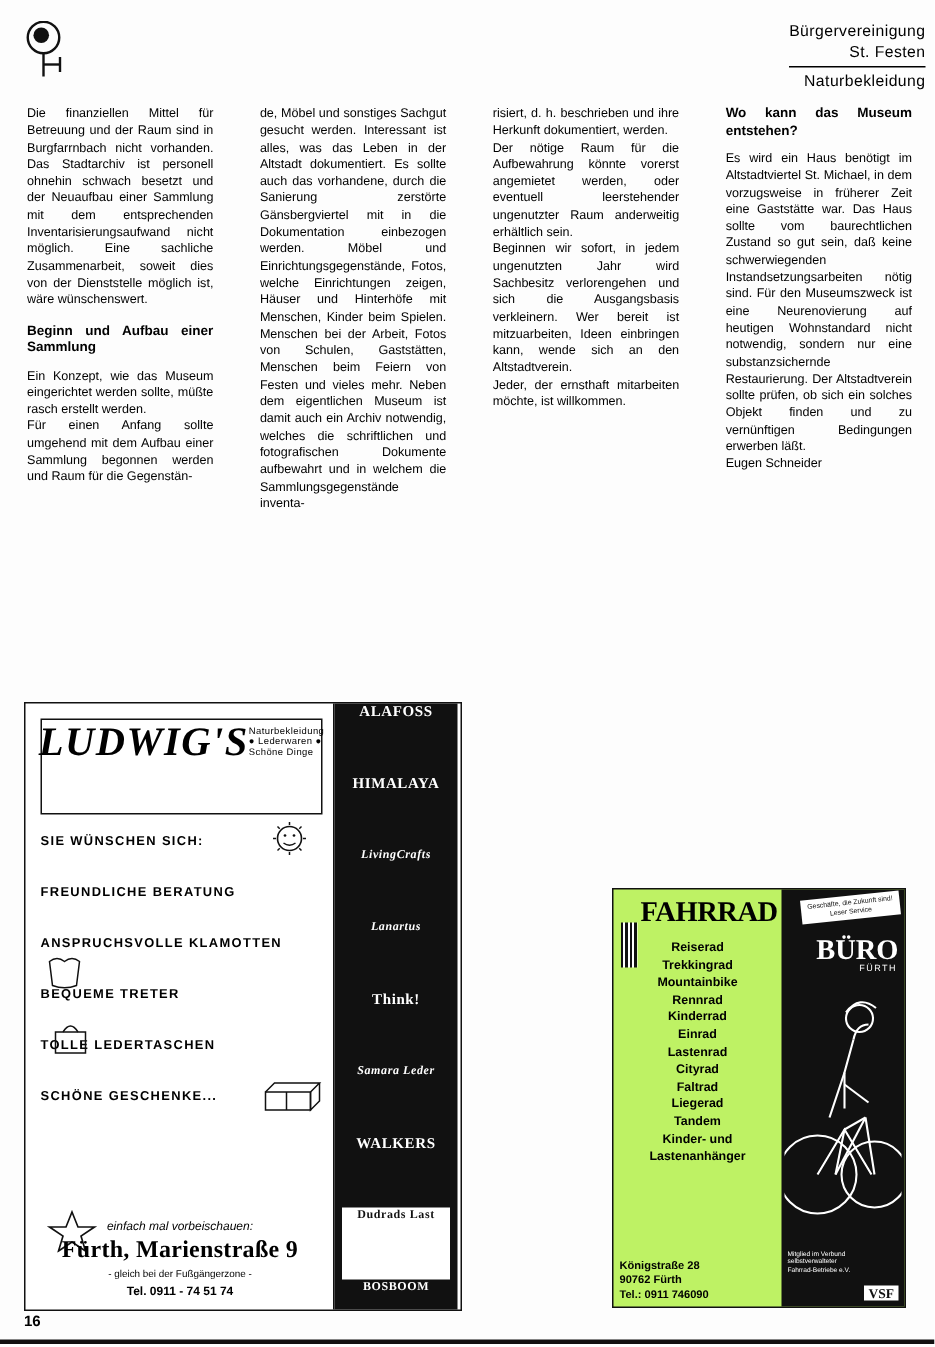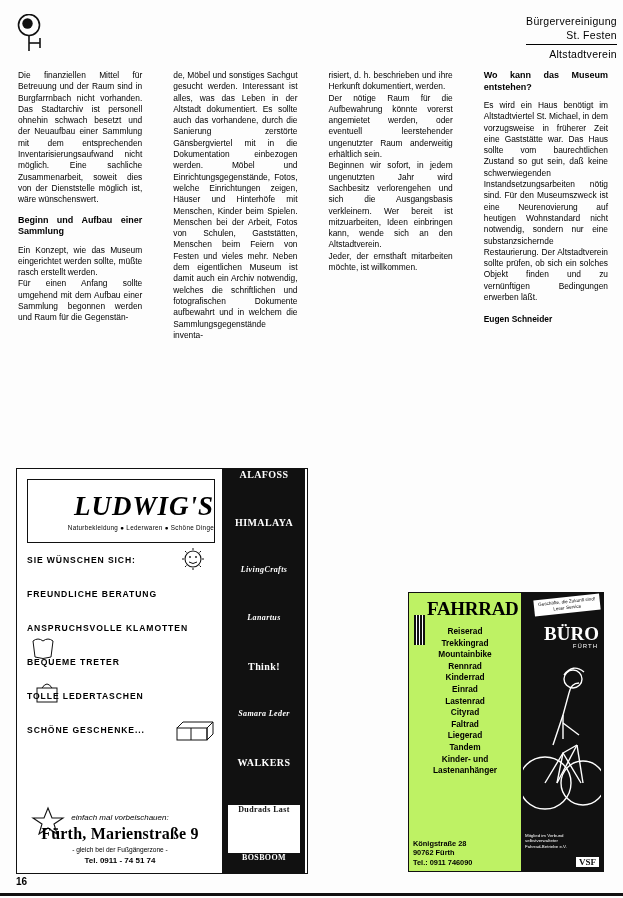--- a/index.html
+++ b/index.html
@@ -79,23 +79,21 @@
   .col p + p {
     margin-top: 0px;
   }
   .subhead {
     font-weight: bold;
     font-size: 9px;
     line-height: 11.5px;
     margin: 9px 0 7px 0;
   }
   .sig {
-    margin-top: 11px;
     font-size: 8.4px;
-    font-weight: bold;
   }
 
   
   .ad-left {
     position: absolute;
     left: 16px;
     top: 468px;
     width: 290px;
     height: 404px;
     border: 1.5px solid #111;
@@ -109,23 +107,23 @@
     box-sizing: border-box;
   }
   .lud-logo-box {
     position: absolute;
     left: 10px;
     top: 10px;
     width: 186px;
     height: 62px;
     border: 1.2px solid #111;
     display: flex;
-    align-items: flex-end;
+    align-items: flex-start;
     justify-content: center;
-    flex-direction: column;
+    flex-direction: row;
   }
   .lud-title {
     font-family: "Liberation Serif", serif;
     font-weight: bold;
     font-style: italic;
     font-size: 27px;
     letter-spacing: 1px;
     line-height: 28px;
   }
   .lud-sub {
@@ -336,21 +334,21 @@
     <svg class="logo" viewBox="0 0 34 38">
       <circle cx="15" cy="11" r="10.5" fill="none" stroke="#111" stroke-width="1.6"></circle>
       <circle cx="13.5" cy="9.5" r="5.2" fill="#111"></circle>
       <path d="M15 21 L15 37" stroke="#111" stroke-width="1.6" fill="none"></path>
       <path d="M15 29 L26 29" stroke="#111" stroke-width="1.6" fill="none"></path>
       <path d="M26 24 L26 34" stroke="#111" stroke-width="1.6" fill="none"></path>
     </svg>
     <div class="header-text">
       <span>Bürgervereinigung</span>
       <span class="line2">St. Festen</span>
-      <span class="line3">Altstadtverein</span>
+      <span class="line3">Naturbekleidung</span>
     </div>
   </div>
 
   <div class="columns">
 
     <div class="col">
       <p>Die finanziellen Mittel für Betreuung und der Raum sind in Burgfarrnbach nicht vorhanden. Das Stadtarchiv ist personell ohnehin schwach besetzt und der Neuaufbau einer Sammlung mit dem entsprechenden Inventarisierungsaufwand nicht möglich. Eine sachliche Zusammenarbeit, soweit dies von der Dienststelle möglich ist, wäre wünschenswert.</p>
       <div class="subhead">Beginn und Aufbau einer Sammlung</div>
       <p>Ein Konzept, wie das Museum eingerichtet werden sollte, müßte rasch erstellt werden.</p>
       <p>Für einen Anfang sollte umgehend mit dem Aufbau einer Sammlung begonnen werden und Raum für die Gegenstän-</p>

